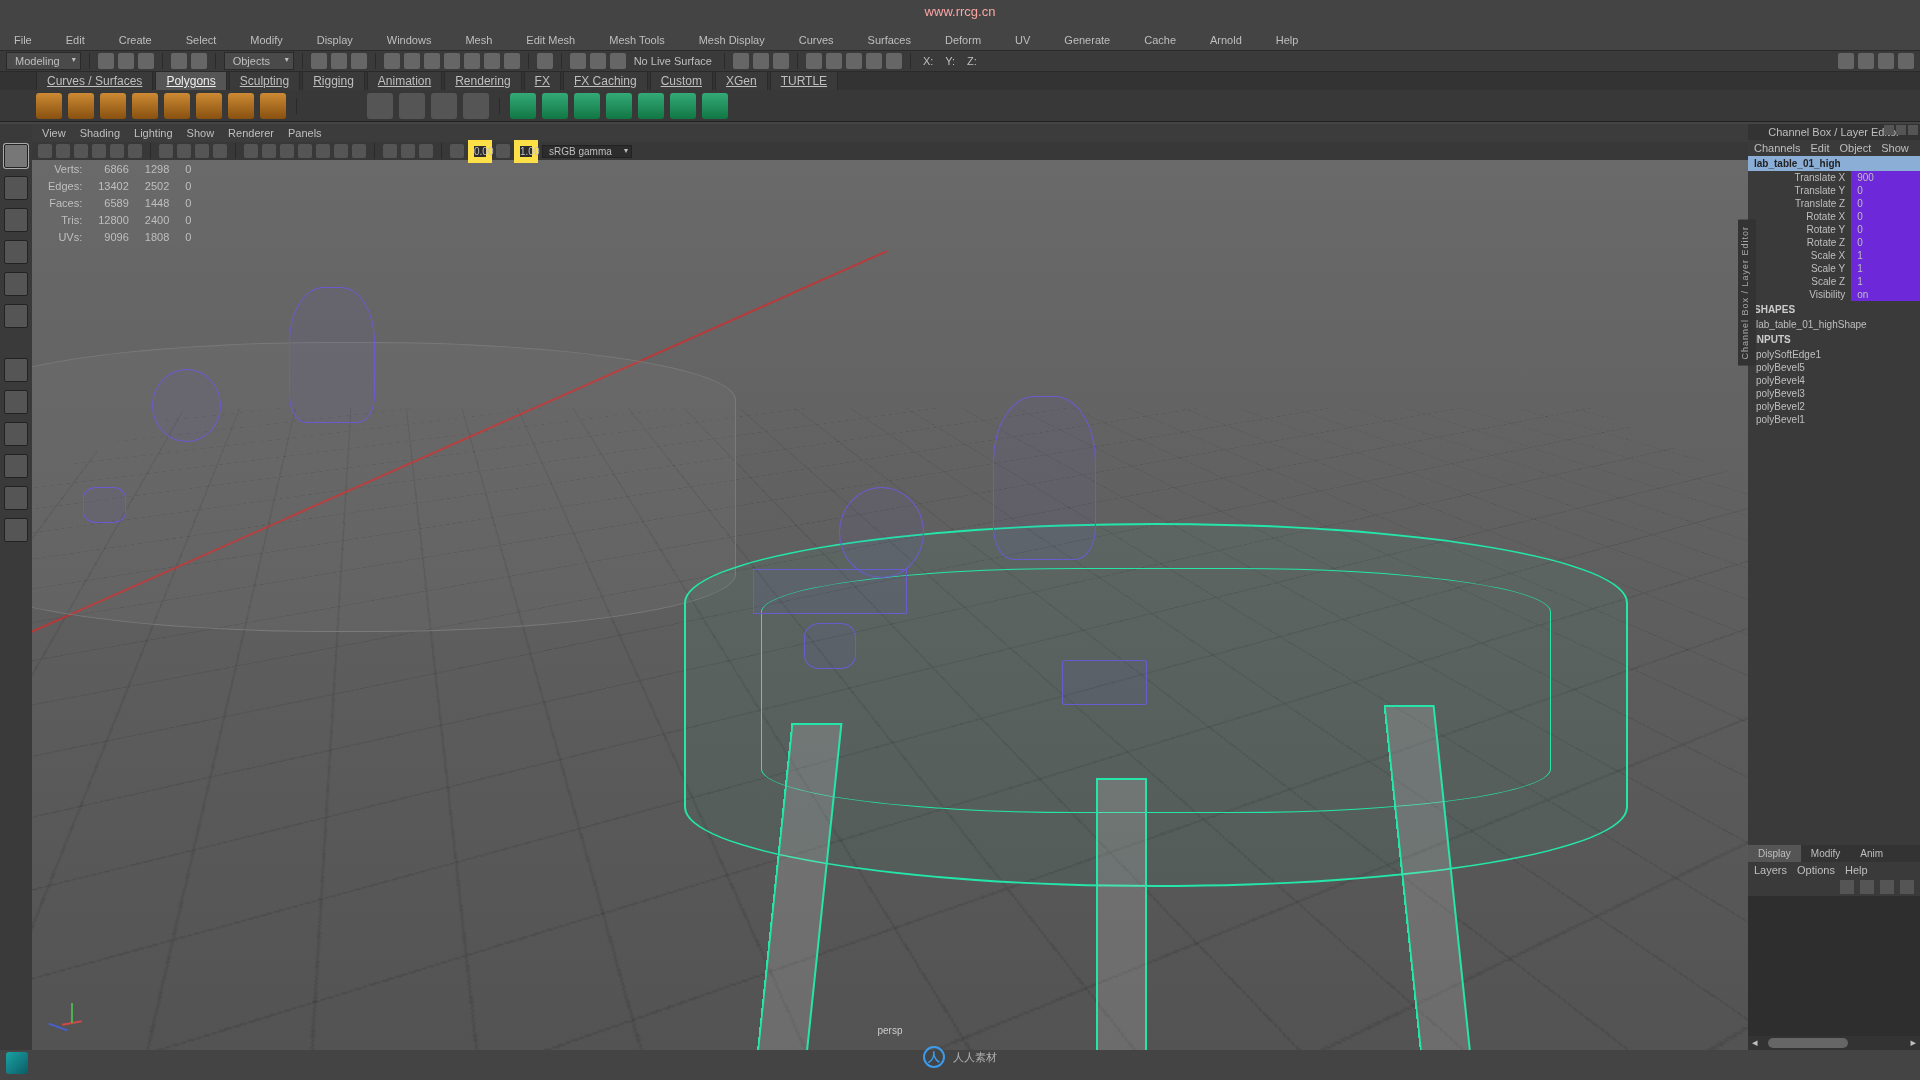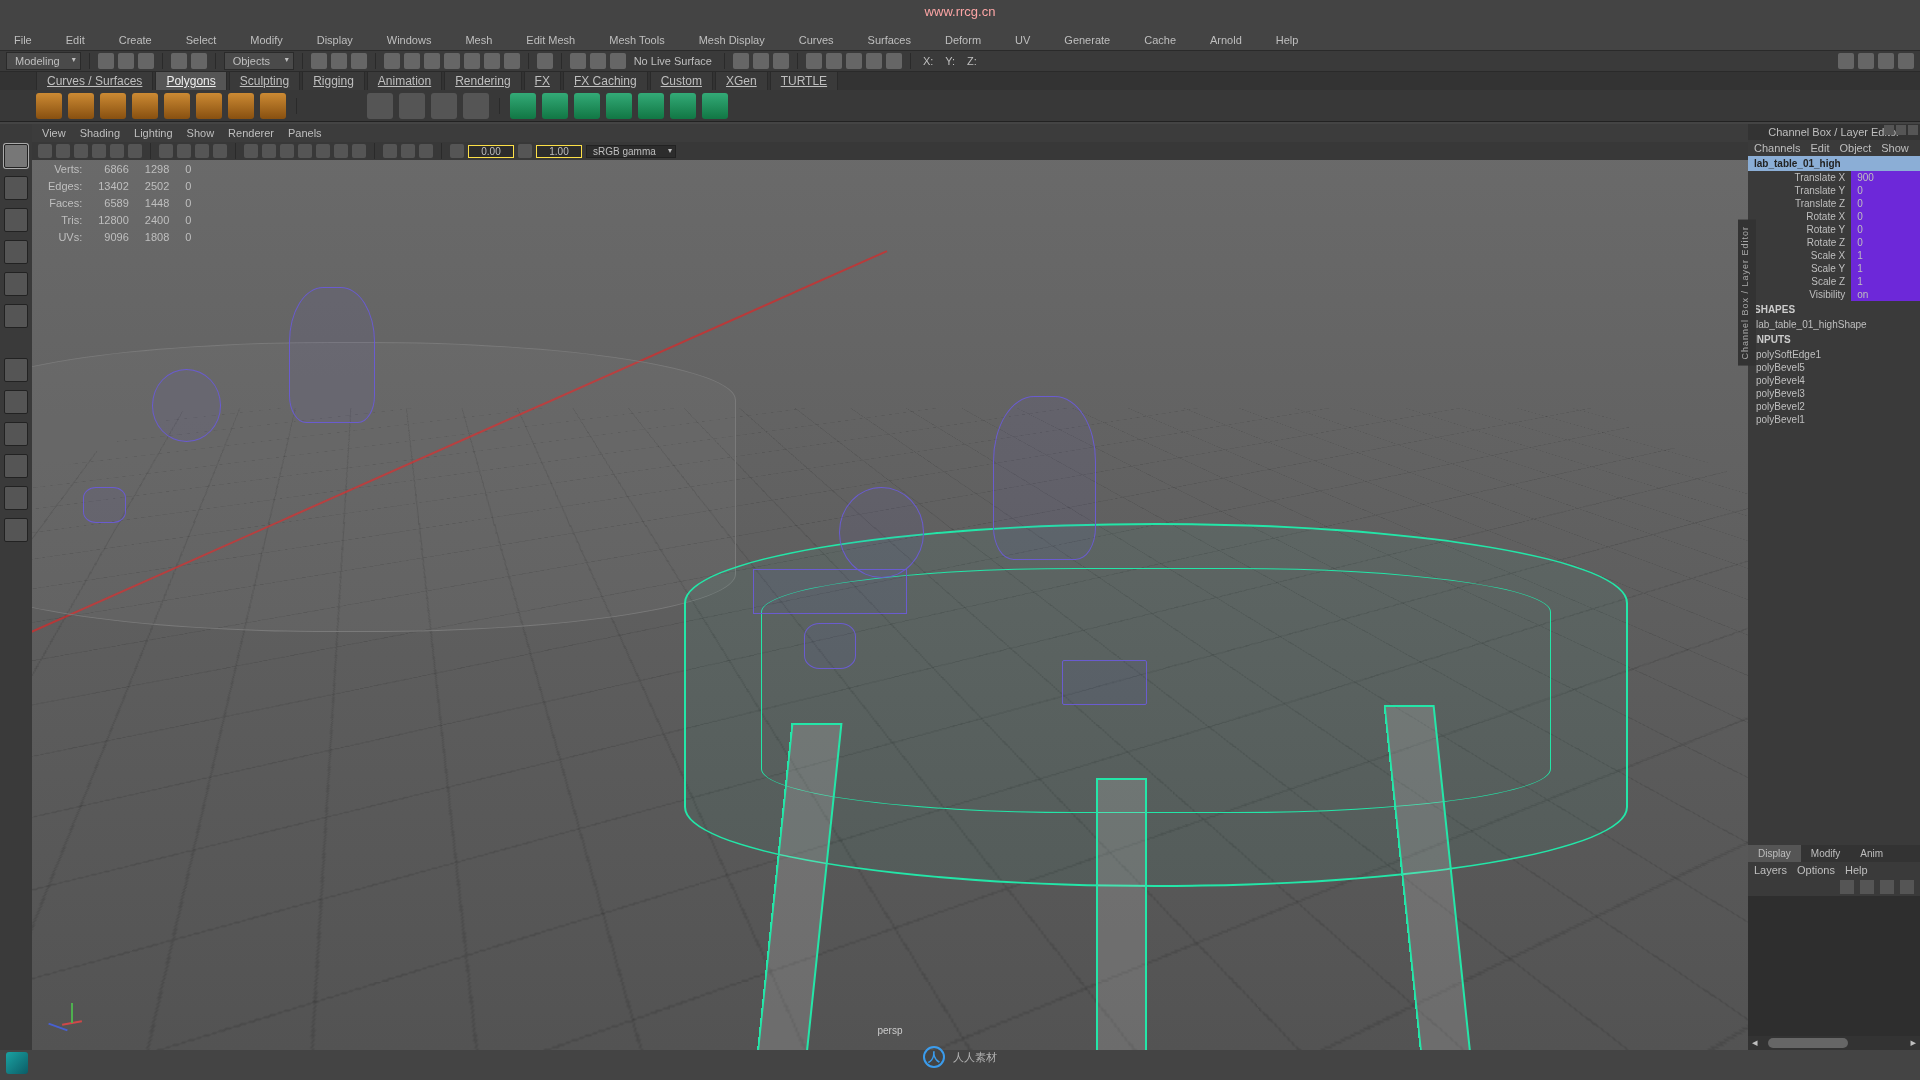--- a/index.html
+++ b/index.html
@@ -36,21 +36,21 @@
   .toolbox .t.active{ background:#777; box-shadow:0 0 0 1px #aaa;}
   .toolbox .gap{ height:14px;}
 
   
   .panelmenu { position:absolute; top:124px; left:32px; right:172px; height:18px; background:#3c3c3c; display:flex; align-items:center; gap:14px; padding-left:10px; font-size:11px; z-index:2;}
   .panelmenu span{ cursor:default; }
 
   
   .paneltoolbar{ position:absolute; top:142px; left:32px; right:172px; height:18px; background:#383838; display:flex; align-items:center; gap:4px; padding-left:6px; z-index:2;}
   .paneltoolbar .i{ width:14px; height:14px; background:#555; border-radius:2px;}
-  .paneltoolbar .num{ background:#2c2c2c; border:1px solid #fde047; width:46px; font-size:10px; text-align:center;}
+  .paneltoolbar .num{ background:#2c2c2c; border:6px solid #fde047; width:24px; font-size:10px; text-align:center;}
   .paneltoolbar .dd{ background:#2c2c2c; border:1px solid #222; padding:0 14px 0 6px; font-size:10px; position:relative; min-width:90px;}
   .paneltoolbar .dd:after{content:"▾"; position:absolute; right:3px; top:0; font-size:8px;}
 
   
   .hud { position:absolute; top:160px; left:46px; z-index:3; font-size:11px; line-height:15px;}
   .hud td{ padding:0 14px 0 0;text-align:right;}
 
   
   .viewport { position:absolute; top:142px; left:32px; right:172px; bottom:30px; background:#5b5b5b; overflow:hidden;}
   .gridplane{ position:absolute; inset:0; background:

